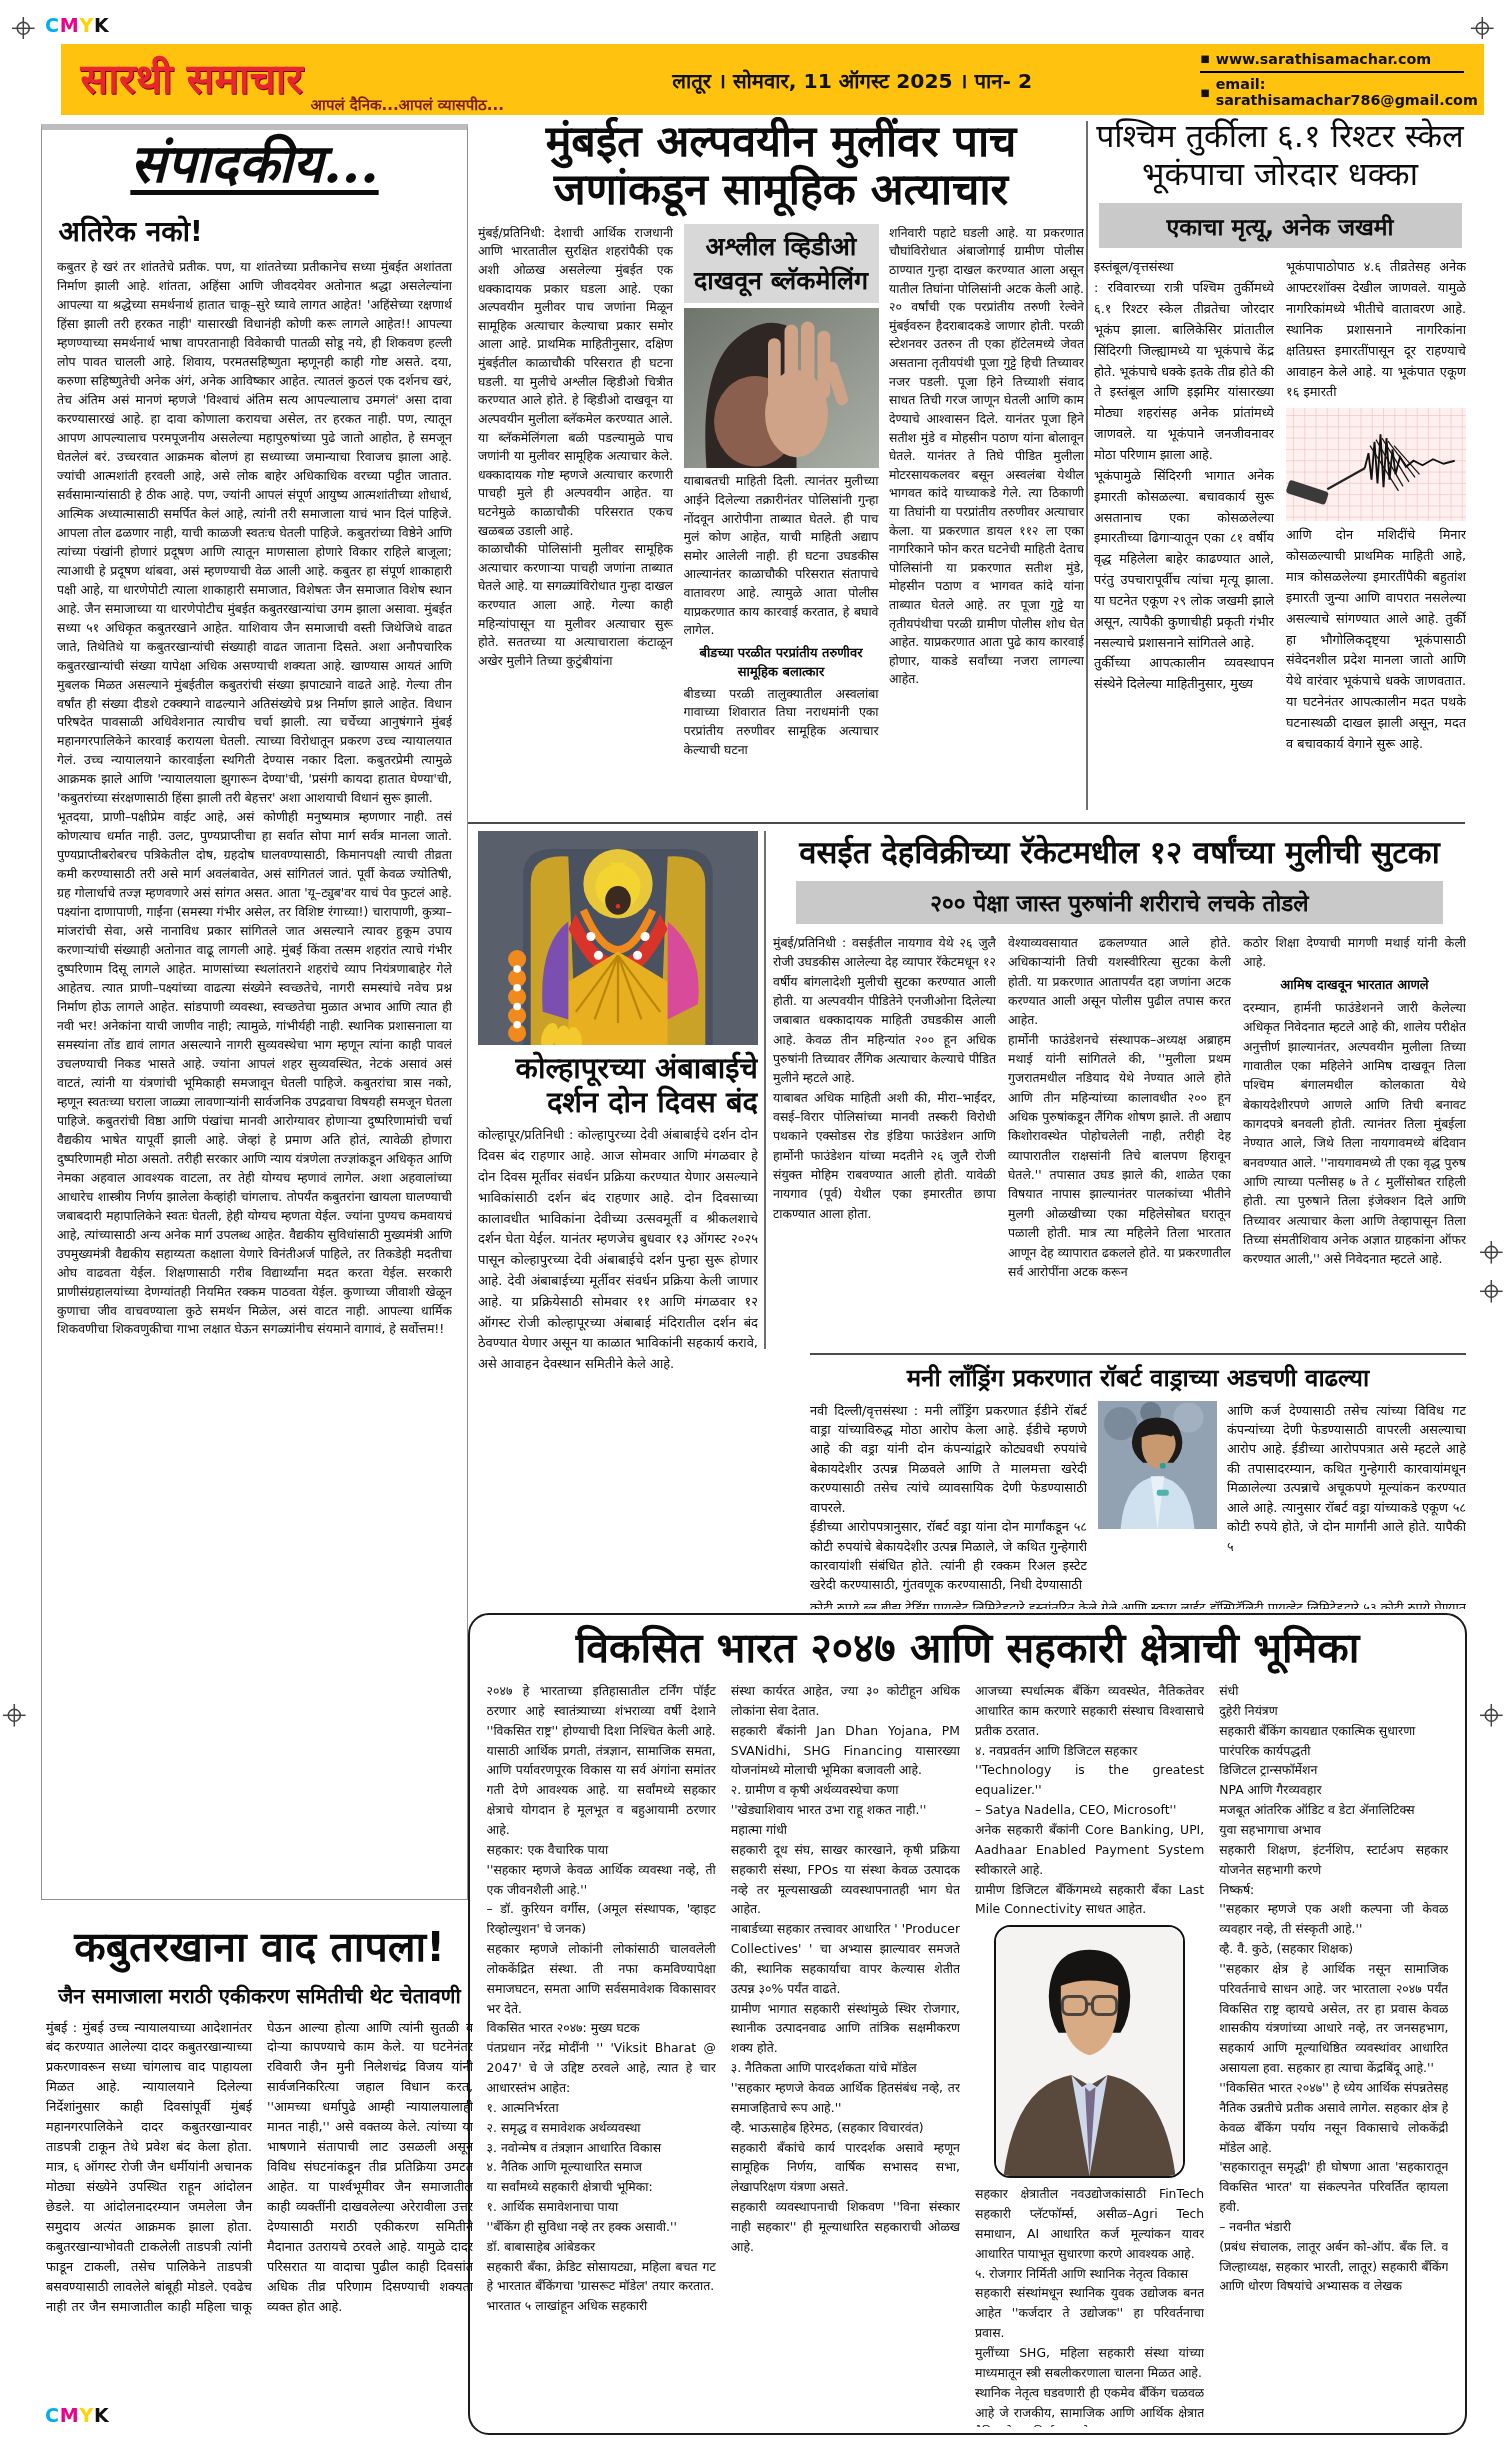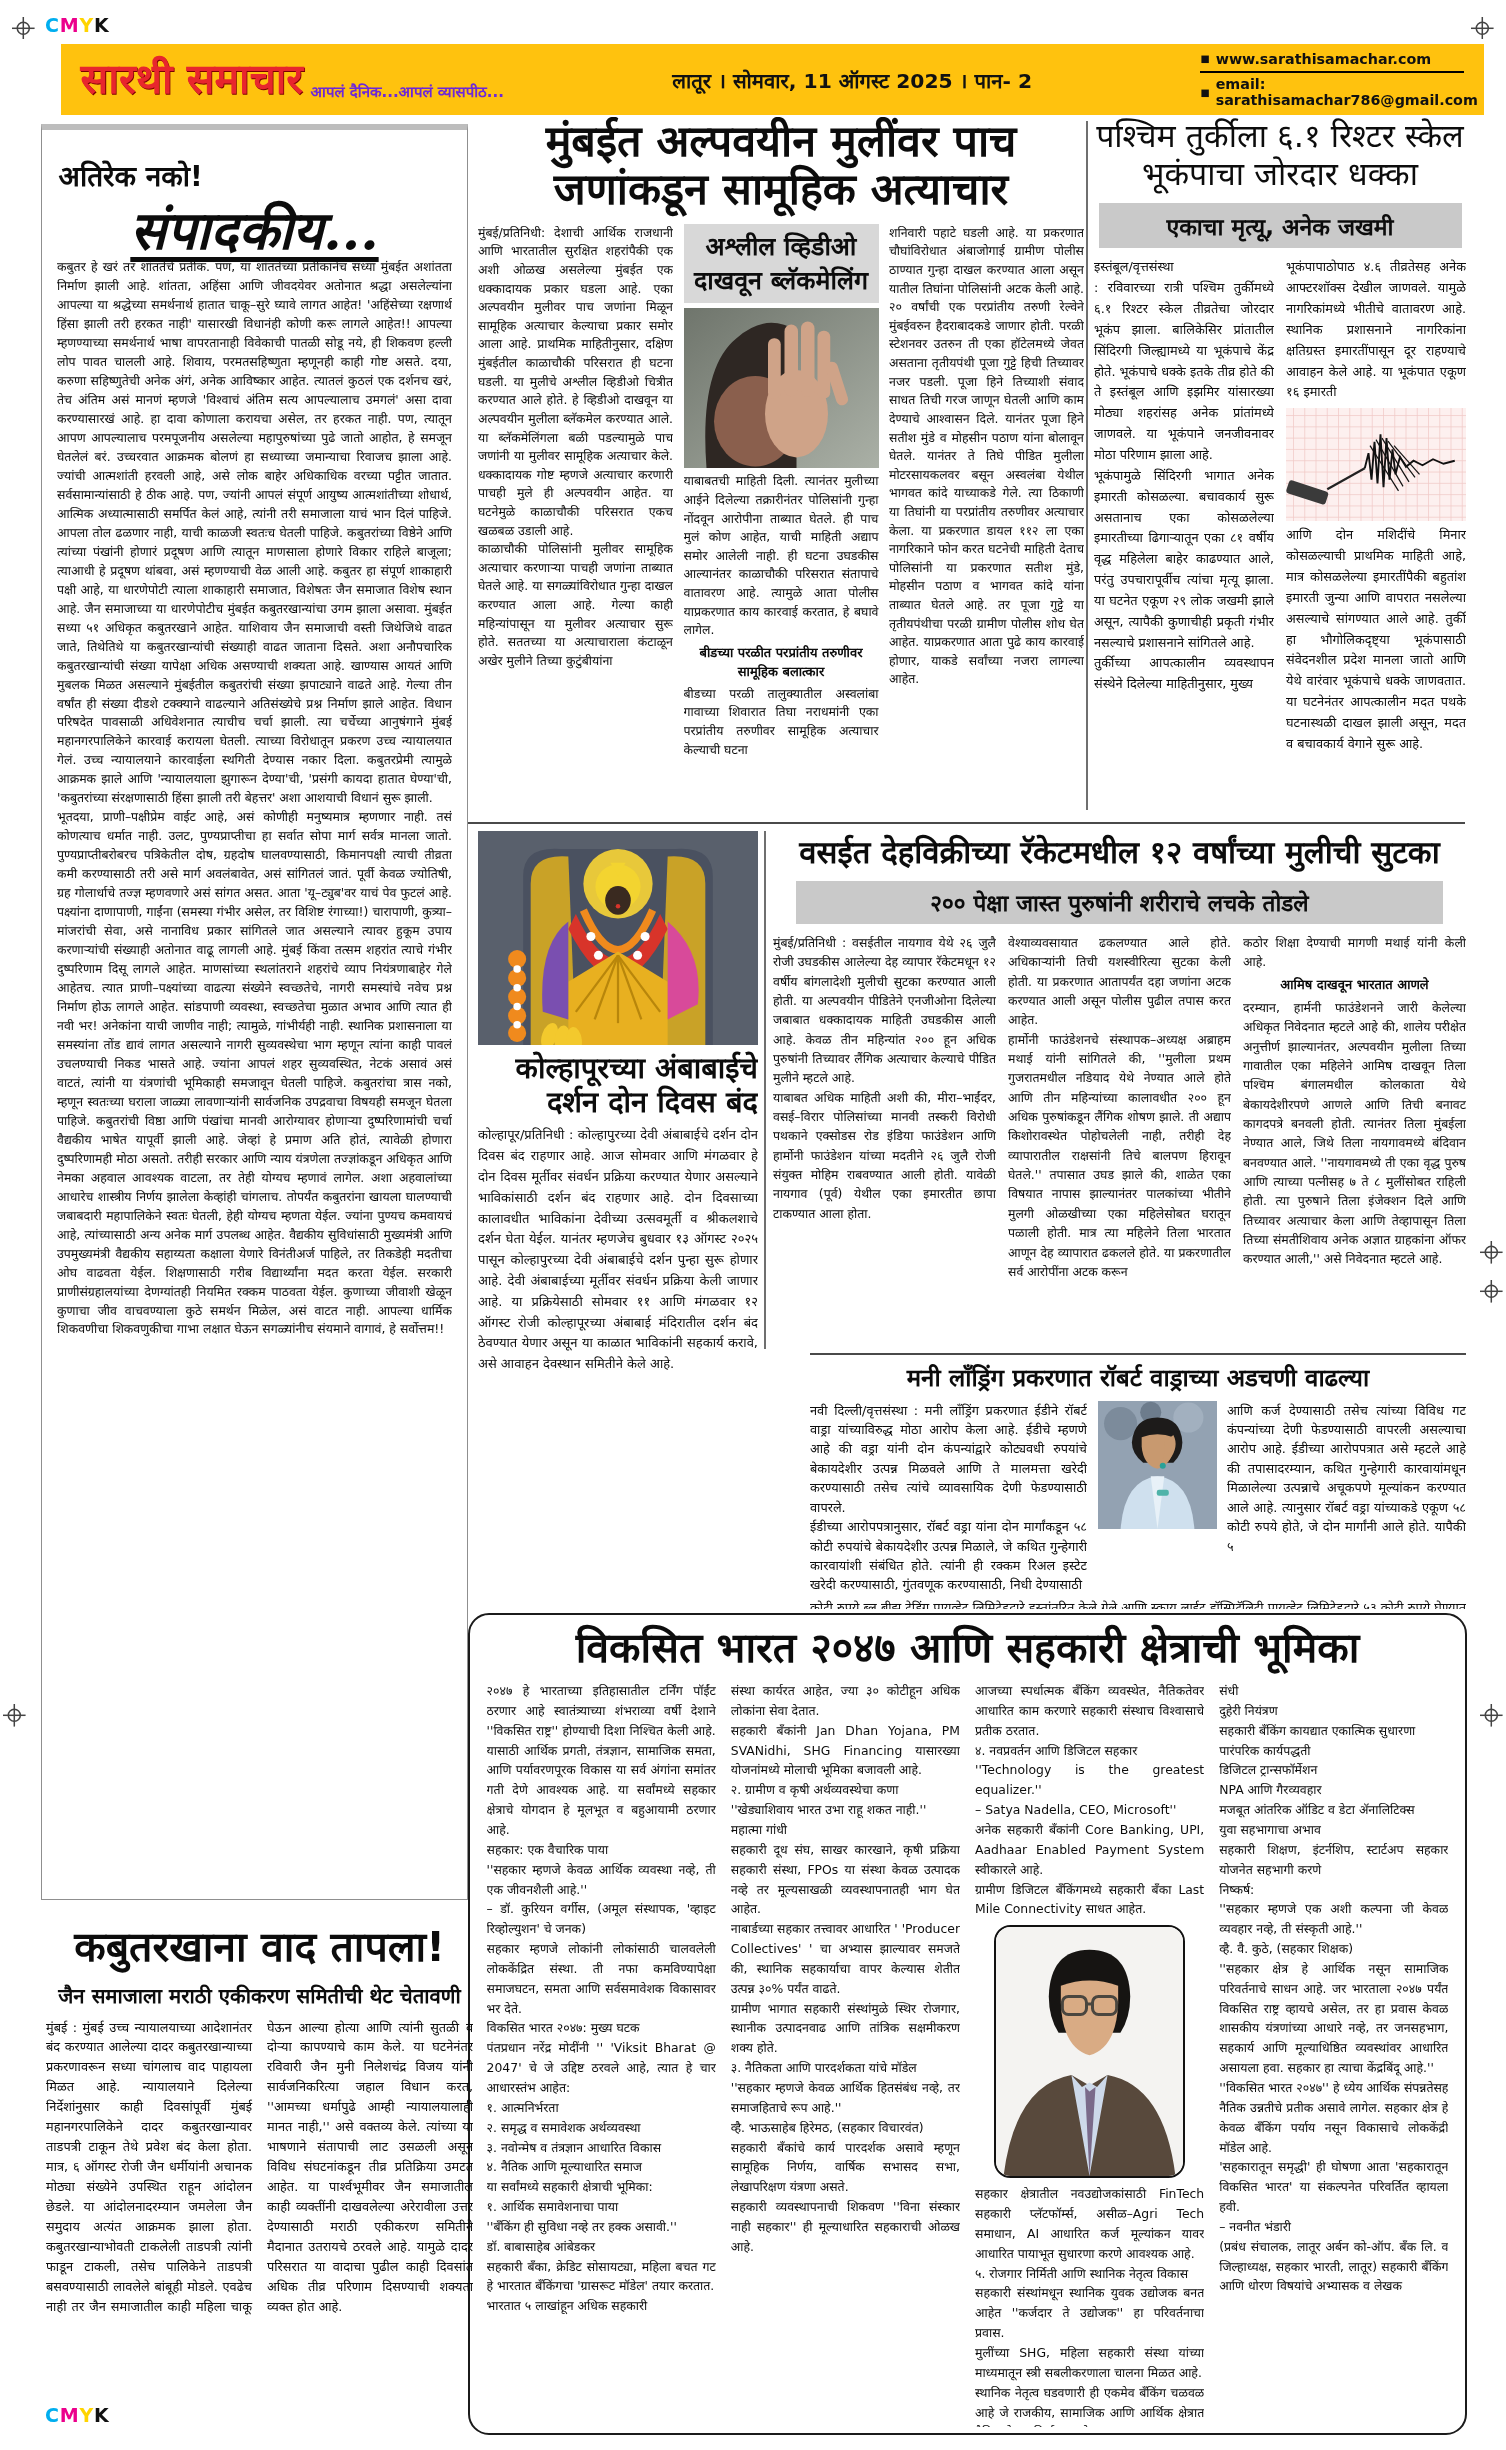--- a/index.html
+++ b/index.html
@@ -13,22 +13,22 @@
   
   .regmark{width:22.6px;height:22.6px;}
   .cmyk{font-size:19px;font-weight:bold;letter-spacing:0.8px;}
   .cmyk .c{color:#00aeef}.cmyk .m{color:#ec008c}.cmyk .y{color:#ffd400}.cmyk .k{color:#111}
 
   
   #masthead{left:41px;top:44px;width:1423px;height:71px;background:#ffc20e;
             display:flex;align-items:center;padding:0 19.6px;box-sizing:border-box;margin-left:20px;}
   #paper-name{font-size:41px;font-weight:bold;color:#e8262d;line-height:1;
               text-shadow:0.8px 0.8px 0 #7a0000;}
-  #paper-tagline{font-size:15px;font-weight:bold;color:#6d28d9;margin-left:7.5px;align-self:flex-end;
-                 padding-bottom:14px;}
+  #paper-tagline{font-size:15px;font-weight:bold;color:#7f1d1d;margin-left:7.5px;align-self:flex-end;
+                 padding-bottom:1px;}
   #masthead-date{flex:1;text-align:center;font-size:20.3px;font-weight:bold;color:#111;}
   #masthead-contact{width:264px;font-size:14.3px;font-weight:bold;color:#111;}
   #masthead-contact .row{display:flex;align-items:center;gap:6px;}
   #masthead-contact .row.site{border-bottom:2.3px solid #000;padding-bottom:3.8px;margin-bottom:3.8px;}
   .bullet{font-size:9.8px;}
 
   
   #editorial-box{left:41px;top:124px;width:427px;height:1776px;border:1.5px solid #8f8f8f;
                  border-top:6.8px solid #bdbdbd;box-sizing:border-box;padding:6px 15px 0 15px;}
   #editorial-title{font-family:"DejaVu Serif",serif;font-style:italic;font-weight:bold;
@@ -125,22 +125,22 @@
           <span>www.sarathisamachar.com</span>
         </div>
       <div class="row">
           <span class="bullet">■</span>
           <span>email: sarathisamachar786@gmail.com</span>
         </div>
     </div>
   </div>
 
   <div id="editorial-box" class="abs hidden-overflow">
+    <div id="editorial-title">संपादकीय...</div>
     <div id="editorial-subtitle">अतिरेक नको!</div>
-    <div id="editorial-title">संपादकीय...</div>
     <div id="editorial-body" class="prewrap just hidden-overflow">कबुतर हे खरं तर शांततेचे प्रतीक. पण, या शांततेच्या प्रतीकानेच सध्या मुंबईत अशांतता निर्माण झाली आहे. शांतता, अहिंसा आणि जीवदयेवर अतोनात श्रद्धा असलेल्यांना आपल्या या श्रद्धेच्या समर्थनार्थ हातात चाकू–सुरे घ्यावे लागत आहेत! 'अहिंसेच्या रक्षणार्थ हिंसा झाली तरी हरकत नाही' यासारखी विधानंही कोणी करू लागले आहेत!! आपल्या म्हणण्याच्या समर्थनार्थ भाषा वापरतानाही विवेकाची पातळी सोडू नये, ही शिकवण हल्ली लोप पावत चालली आहे. शिवाय, परमतसहिष्णुता म्हणूनही काही गोष्ट असते. दया, करुणा सहिष्णुतेची अनेक अंगं, अनेक आविष्कार आहेत. त्यातलं कुठलं एक दर्शनच खरं, तेच अंतिम असं मानणं म्हणजे 'विश्वाचं अंतिम सत्य आपल्यालाच उमगलं' असा दावा करण्यासारखं आहे. हा दावा कोणाला करायचा असेल, तर हरकत नाही. पण, त्यातून आपण आपल्यालाच परमपूजनीय असलेल्या महापुरुषांच्या पुढे जातो आहोत, हे समजून घेतलेलं बरं. उच्चरवात आक्रमक बोलणं हा सध्याच्या जमान्याचा रिवाजच झाला आहे. ज्यांची आत्मशांती हरवली आहे, असे लोक बाहेर अधिकाधिक वरच्या पट्टीत जातात. सर्वसामान्यांसाठी हे ठीक आहे. पण, ज्यांनी आपलं संपूर्ण आयुष्य आत्मशांतीच्या शोधार्थ, आत्मिक अध्यात्मासाठी समर्पित केलं आहे, त्यांनी तरी समाजाला याचं भान दिलं पाहिजे. आपला तोल ढळणार नाही, याची काळजी स्वतःच घेतली पाहिजे. कबुतरांच्या विष्ठेने आणि त्यांच्या पंखांनी होणारं प्रदूषण आणि त्यातून माणसाला होणारे विकार राहिले बाजूला; त्याआधी हे प्रदूषण थांबवा, असं म्हणण्याची वेळ आली आहे. कबुतर हा संपूर्ण शाकाहारी पक्षी आहे, या धारणेपोटी त्याला शाकाहारी समाजात, विशेषतः जैन समाजात विशेष स्थान आहे. जैन समाजाच्या या धारणेपोटीच मुंबईत कबुतरखान्यांचा उगम झाला असावा. मुंबईत सध्या ५१ अधिकृत कबुतरखाने आहेत. याशिवाय जैन समाजाची वस्ती जिथेजिथे वाढत जाते, तिथेतिथे या कबुतरखान्यांची संख्याही वाढत जाताना दिसते. अशा अनौपचारिक कबुतरखान्यांची संख्या यापेक्षा अधिक असण्याची शक्यता आहे. खाण्यास आयतं आणि मुबलक मिळत असल्याने मुंबईतील कबुतरांची संख्या झपाट्याने वाढते आहे. गेल्या तीन वर्षांत ही संख्या दीडशे टक्क्याने वाढल्याने अतिसंख्येचे प्रश्न निर्माण झाले आहेत. विधान परिषदेत पावसाळी अधिवेशनात त्याचीच चर्चा झाली. त्या चर्चेच्या आनुषंगाने मुंबई महानगरपालिकेने कारवाई करायला घेतली. त्याच्या विरोधातून प्रकरण उच्च न्यायालयात गेलं. उच्च न्यायालयाने कारवाईला स्थगिती देण्यास नकार दिला. कबुतरप्रेमी त्यामुळे आक्रमक झाले आणि 'न्यायालयाला झुगारून देण्या'ची, 'प्रसंगी कायदा हातात घेण्या'ची, 'कबुतरांच्या संरक्षणासाठी हिंसा झाली तरी बेहत्तर' अशा आशयाची विधानं सुरू झाली.
 भूतदया, प्राणी–पक्षीप्रेम वाईट आहे, असं कोणीही मनुष्यमात्र म्हणणार नाही. तसं कोणत्याच धर्मात नाही. उलट, पुण्यप्राप्तीचा हा सर्वात सोपा मार्ग सर्वत्र मानला जातो. पुण्यप्राप्तीबरोबरच पत्रिकेतील दोष, ग्रहदोष घालवण्यासाठी, किमानपक्षी त्याची तीव्रता कमी करण्यासाठी तरी असे मार्ग अवलंबावेत, असं सांगितलं जातं. पूर्वी केवळ ज्योतिषी, ग्रह गोलार्धाचे तज्ज्ञ म्हणवणारे असं सांगत असत. आता 'यू–ट्युब'वर याचं पेव फुटलं आहे. पक्ष्यांना दाणापाणी, गाईंना (समस्या गंभीर असेल, तर विशिष्ट रंगाच्या!) चारापाणी, कुत्र्या–मांजरांची सेवा, असे नानाविध प्रकार सांगितले जात असल्याने त्यावर हुकूम उपाय करणाऱ्यांची संख्याही अतोनात वाढू लागली आहे. मुंबई किंवा तत्सम शहरांत त्याचे गंभीर दुष्परिणाम दिसू लागले आहेत. माणसांच्या स्थलांतराने शहरांचे व्याप नियंत्रणाबाहेर गेले आहेतच. त्यात प्राणी–पक्ष्यांच्या वाढत्या संख्येने स्वच्छतेचे, नागरी समस्यांचे नवेच प्रश्न निर्माण होऊ लागले आहेत. सांडपाणी व्यवस्था, स्वच्छतेचा मुळात अभाव आणि त्यात ही नवी भर! अनेकांना याची जाणीव नाही; त्यामुळे, गांभीर्यही नाही. स्थानिक प्रशासनाला या समस्यांना तोंड द्यावं लागत असल्याने नागरी सुव्यवस्थेचा भाग म्हणून त्यांना काही पावलं उचलण्याची निकड भासते आहे. ज्यांना आपलं शहर सुव्यवस्थित, नेटकं असावं असं वाटतं, त्यांनी या यंत्रणांची भूमिकाही समजावून घेतली पाहिजे. कबुतरांचा त्रास नको, म्हणून स्वतःच्या घराला जाळ्या लावणाऱ्यांनी सार्वजनिक उपद्रवाचा विषयही समजून घेतला पाहिजे. कबुतरांची विष्ठा आणि पंखांचा मानवी आरोग्यावर होणाऱ्या दुष्परिणामांची चर्चा वैद्यकीय भाषेत यापूर्वी झाली आहे. जेव्हां हे प्रमाण अति होतं, त्यावेळी होणारा दुष्परिणामही मोठा असतो. तरीही सरकार आणि न्याय यंत्रणेला तज्ज्ञांकडून अधिकृत आणि नेमका अहवाल आवश्यक वाटला, तर तेही योग्यच म्हणावं लागेल. अशा अहवालांच्या आधारेच शास्त्रीय निर्णय झालेला केव्हांही चांगलाच. तोपर्यंत कबुतरांना खायला घालण्याची जबाबदारी महापालिकेने स्वतः घेतली, हेही योग्यच म्हणता येईल. ज्यांना पुण्यच कमवायचं आहे, त्यांच्यासाठी अन्य अनेक मार्ग उपलब्ध आहेत. वैद्यकीय सुविधांसाठी मुख्यमंत्री आणि उपमुख्यमंत्री वैद्यकीय सहाय्यता कक्षाला येणारे विनंतीअर्ज पाहिले, तर तिकडेही मदतीचा ओघ वाढवता येईल. शिक्षणासाठी गरीब विद्यार्थ्यांना मदत करता येईल. सरकारी प्राणीसंग्रहालयांच्या देणग्यांतही नियमित रक्कम पाठवता येईल. कुणाच्या जीवाशी खेळून कुणाचा जीव वाचवण्याला कुठे समर्थन मिळेल, असं वाटत नाही. आपल्या धार्मिक शिकवणीचा शिकवणुकीचा गाभा लक्षात घेऊन सगळ्यांनीच संयमाने वागावं, हे सर्वोत्तम!!</div>
   </div>
 
   <div id="lead" class="abs hidden-overflow">
     <div id="lead-headline">मुंबईत अल्पवयीन मुलींवर पाच जणांकडून सामूहिक अत्याचार</div>
     <div id="lead-cols">
       <div class="lead-col prewrap just hidden-overflow" style="height:648px">मुंबई/प्रतिनिधी: देशाची आर्थिक राजधानी आणि भारतातील सुरक्षित शहरांपैकी एक अशी ओळख असलेल्या मुंबईत एक धक्कादायक प्रकार घडला आहे. एका अल्पवयीन मुलीवर पाच जणांना मिळून सामूहिक अत्याचार केल्याचा प्रकार समोर आला आहे. प्राथमिक माहितीनुसार, दक्षिण मुंबईतील काळाचौकी परिसरात ही घटना घडली. या मुलीचे अश्लील व्हिडीओ चित्रीत करण्यात आले होते. हे व्हिडीओ दाखवून या अल्पवयीन मुलीला ब्लॅकमेल करण्यात आले. या ब्लॅकमेलिंगला बळी पडल्यामुळे पाच जणांनी या मुलीवर सामूहिक अत्याचार केले. धक्कादायक गोष्ट म्हणजे अत्याचार करणारी पाचही मुले ही अल्पवयीन आहेत. या घटनेमुळे काळाचौकी परिसरात एकच खळबळ उडाली आहे.
 काळाचौकी पोलिसांनी मुलीवर सामूहिक अत्याचार करणाऱ्या पाचही जणांना ताब्यात घेतले आहे. या सगळ्यांविरोधात गुन्हा दाखल करण्यात आला आहे. गेल्या काही महिन्यांपासून या मुलीवर अत्याचार सुरू होते. सततच्या या अत्याचाराला कंटाळून अखेर मुलीने तिच्या कुटुंबीयांना</div>
       <div class="lead-col hidden-overflow" style="height:648px">

